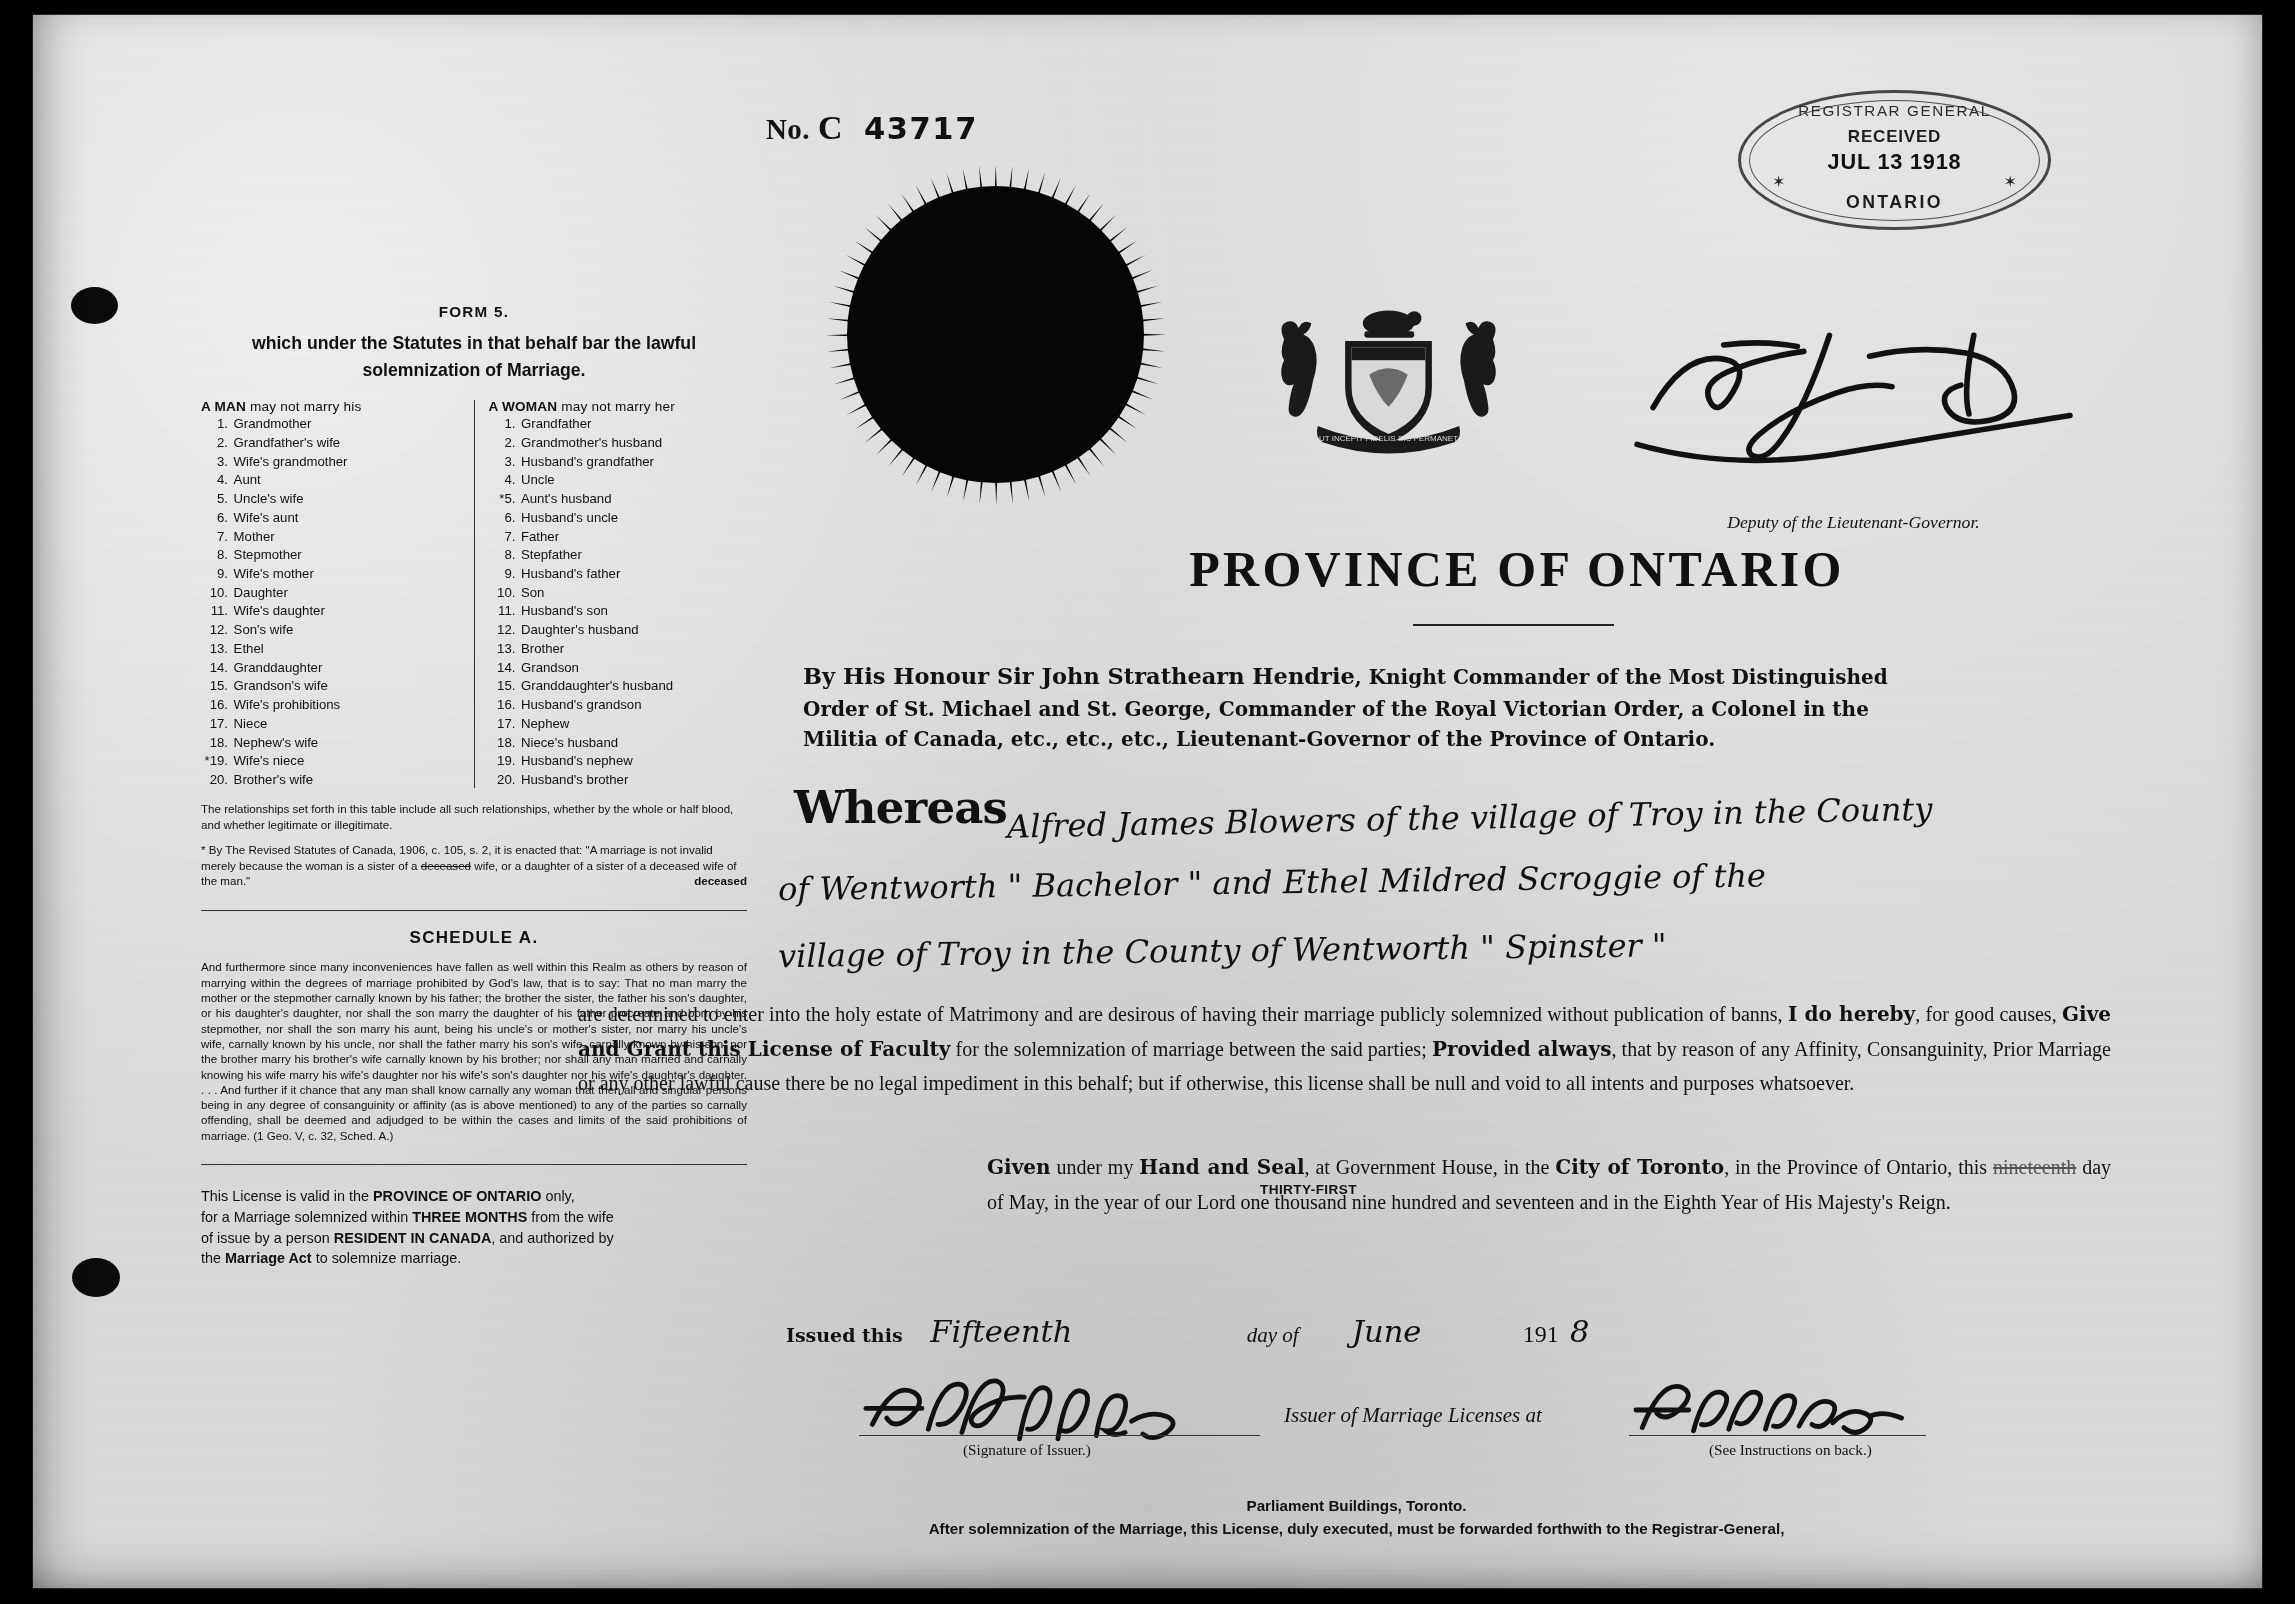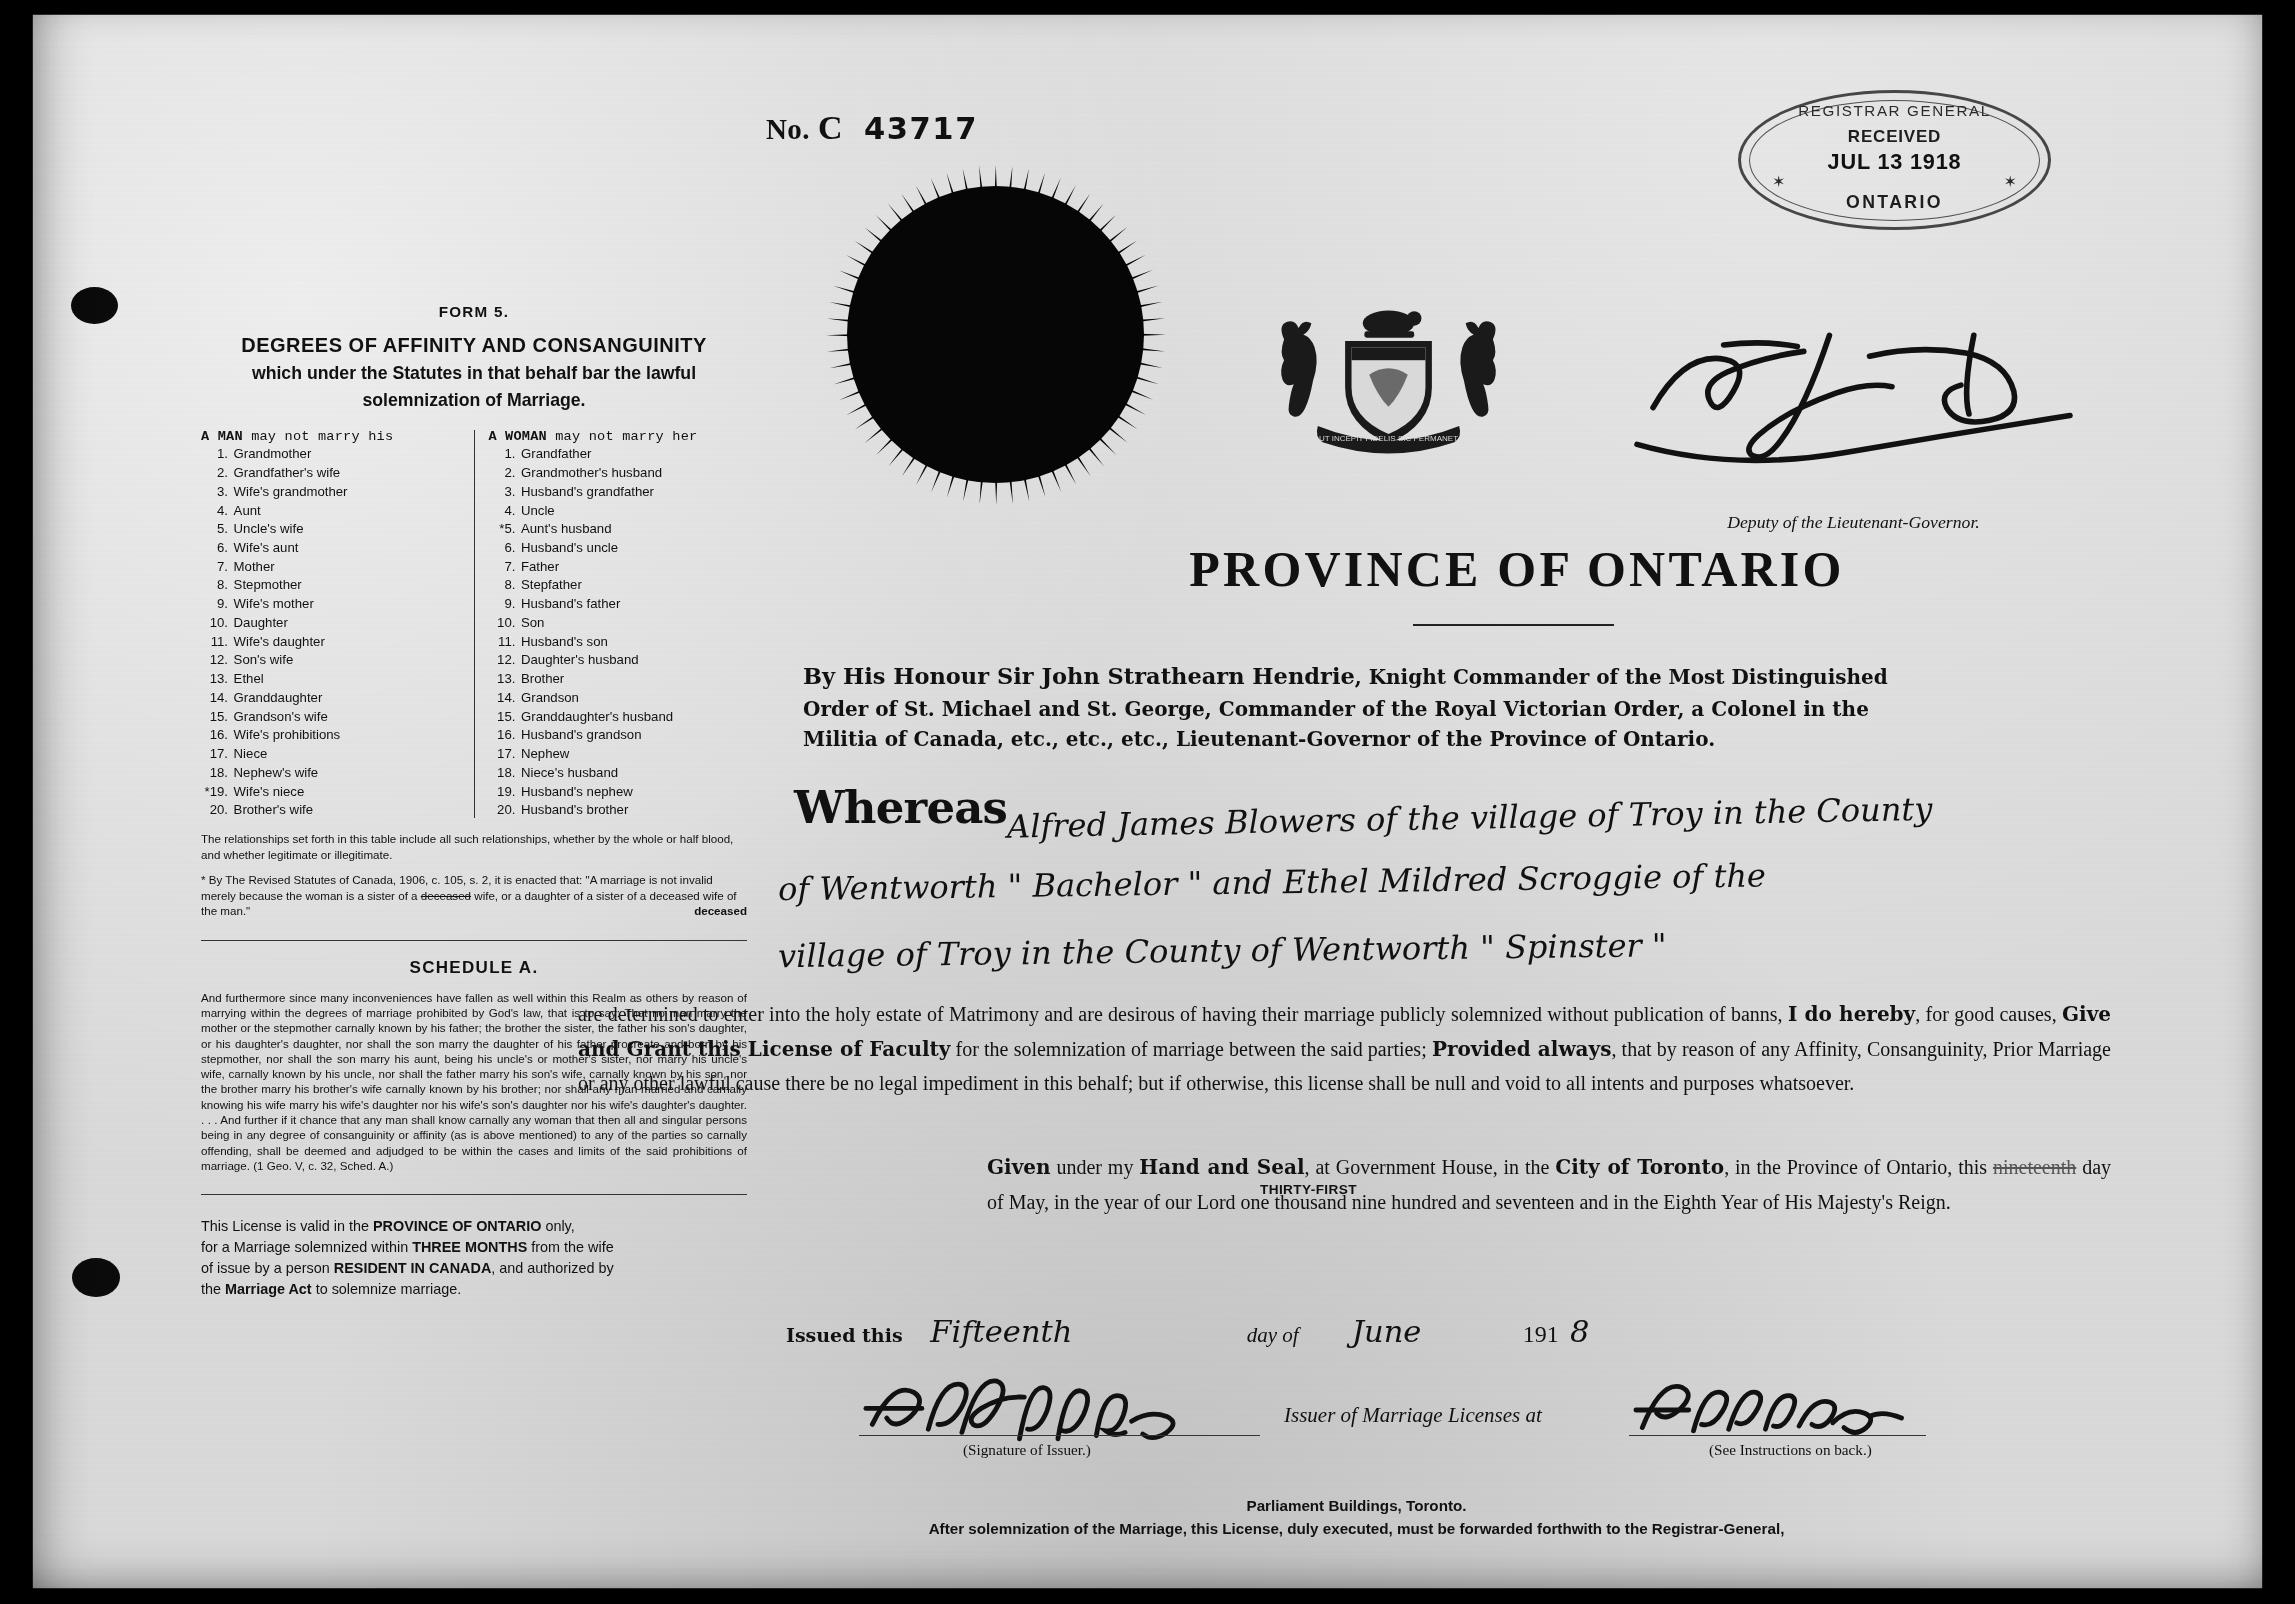--- a/index.html
+++ b/index.html
@@ -27,21 +27,21 @@
 
   
   .leftcol{position:absolute;left:169px;top:289px;width:546px;text-align:center;}
   .form5{font-size:15.2px;letter-spacing:1.3px;font-weight:bold;margin-bottom:11.2px;font-family:"Liberation Sans",sans-serif;}
   .aff-title{font-size:20px;font-weight:bold;letter-spacing:0.5px;line-height:1.35;font-family:"Liberation Sans",sans-serif;}
   .aff-sub{font-size:17.7px;line-height:1.35;margin-top:3.2px;font-family:"Liberation Sans",sans-serif;font-weight:bold;}
   .cols{display:flex;margin-top:16px;text-align:left;position:relative;}
   .cols:before{content:"";position:absolute;left:50%;top:1.6px;bottom:1.6px;width:0.8px;background:#333;}
   .col{width:50%;box-sizing:border-box;padding-right:6.4px;}
   .col.right{padding-left:14.4px;}
-  .colhead{font-size:13.6px;font-weight:bold;font-family:Liberation Mono, monospace;margin-bottom:1.6px;letter-spacing:0.2px;}
+  .colhead{font-size:13.6px;font-weight:bold;font-family:Liberation Sans, sans-serif;margin-bottom:1.6px;letter-spacing:0.2px;}
   .itm{font-size:13.2px;line-height:1.42;font-family:"Liberation Sans",sans-serif;white-space:nowrap;}
   .itm .n{display:inline-block;width:27px;text-align:right;margin-right:5.6px;}
   .note{font-size:11.6px;line-height:1.35;text-align:left;margin-top:11.2px;font-family:"Liberation Sans",sans-serif;}
   .note2{font-size:11.6px;line-height:1.35;text-align:left;margin-top:9.6px;font-family:"Liberation Sans",sans-serif;}
   .strike{text-decoration:line-through;}
   .hr-thin{height:0.8px;background:#333;margin:17.7px auto 0;width:100%;}
   .sched-title{font-size:17px;font-weight:bold;letter-spacing:1.3px;margin-top:17.7px;font-family:"Liberation Sans",sans-serif;}
   .sched-body{font-size:11.6px;line-height:1.32;text-align:justify;margin-top:11.2px;font-family:"Liberation Sans",sans-serif;}
   .valid{font-size:14.4px;line-height:1.45;text-align:left;margin-top:21px;font-family:"Liberation Sans",sans-serif;}
   .valid b{font-weight:bold;}
@@ -106,21 +106,20 @@
     <div class="blot" style="left:39px;top:273px;width:47px;height:37px;"></div>
     <div class="blot" style="left:40px;top:1244px;width:48px;height:39px;"></div>
     <div class="edge-shade" style="left:0;top:0;width:2231px;height:1575px;box-shadow:inset 32px 0 56px -32px rgba(0,0,0,.45), inset -24px 0 48px -32px rgba(0,0,0,.35), inset 0 -32px 56px -36px rgba(0,0,0,.4);"></div>
 
     <div class="no-block">
       <span class="no-lbl">No.</span><span class="no-c">C</span><span class="no-num">43717</span>
     </div>
 
     <div class="leftcol">
       <div class="form5">FORM 5.</div>
-      <div class="aff-title">DEGREES OF AFFINITY AND CONSANGUINITY</div>
       <div class="aff-sub">which under the Statutes in that behalf bar the lawful</div>
       <div class="aff-sub">solemnization of Marriage.</div>
 
       <div class="cols">
         <div class="col">
           <div class="colhead">
             <span>A MAN</span>
             <span style="font-weight:normal">may not marry his</span>
           </div>
           <div id="man-list">

